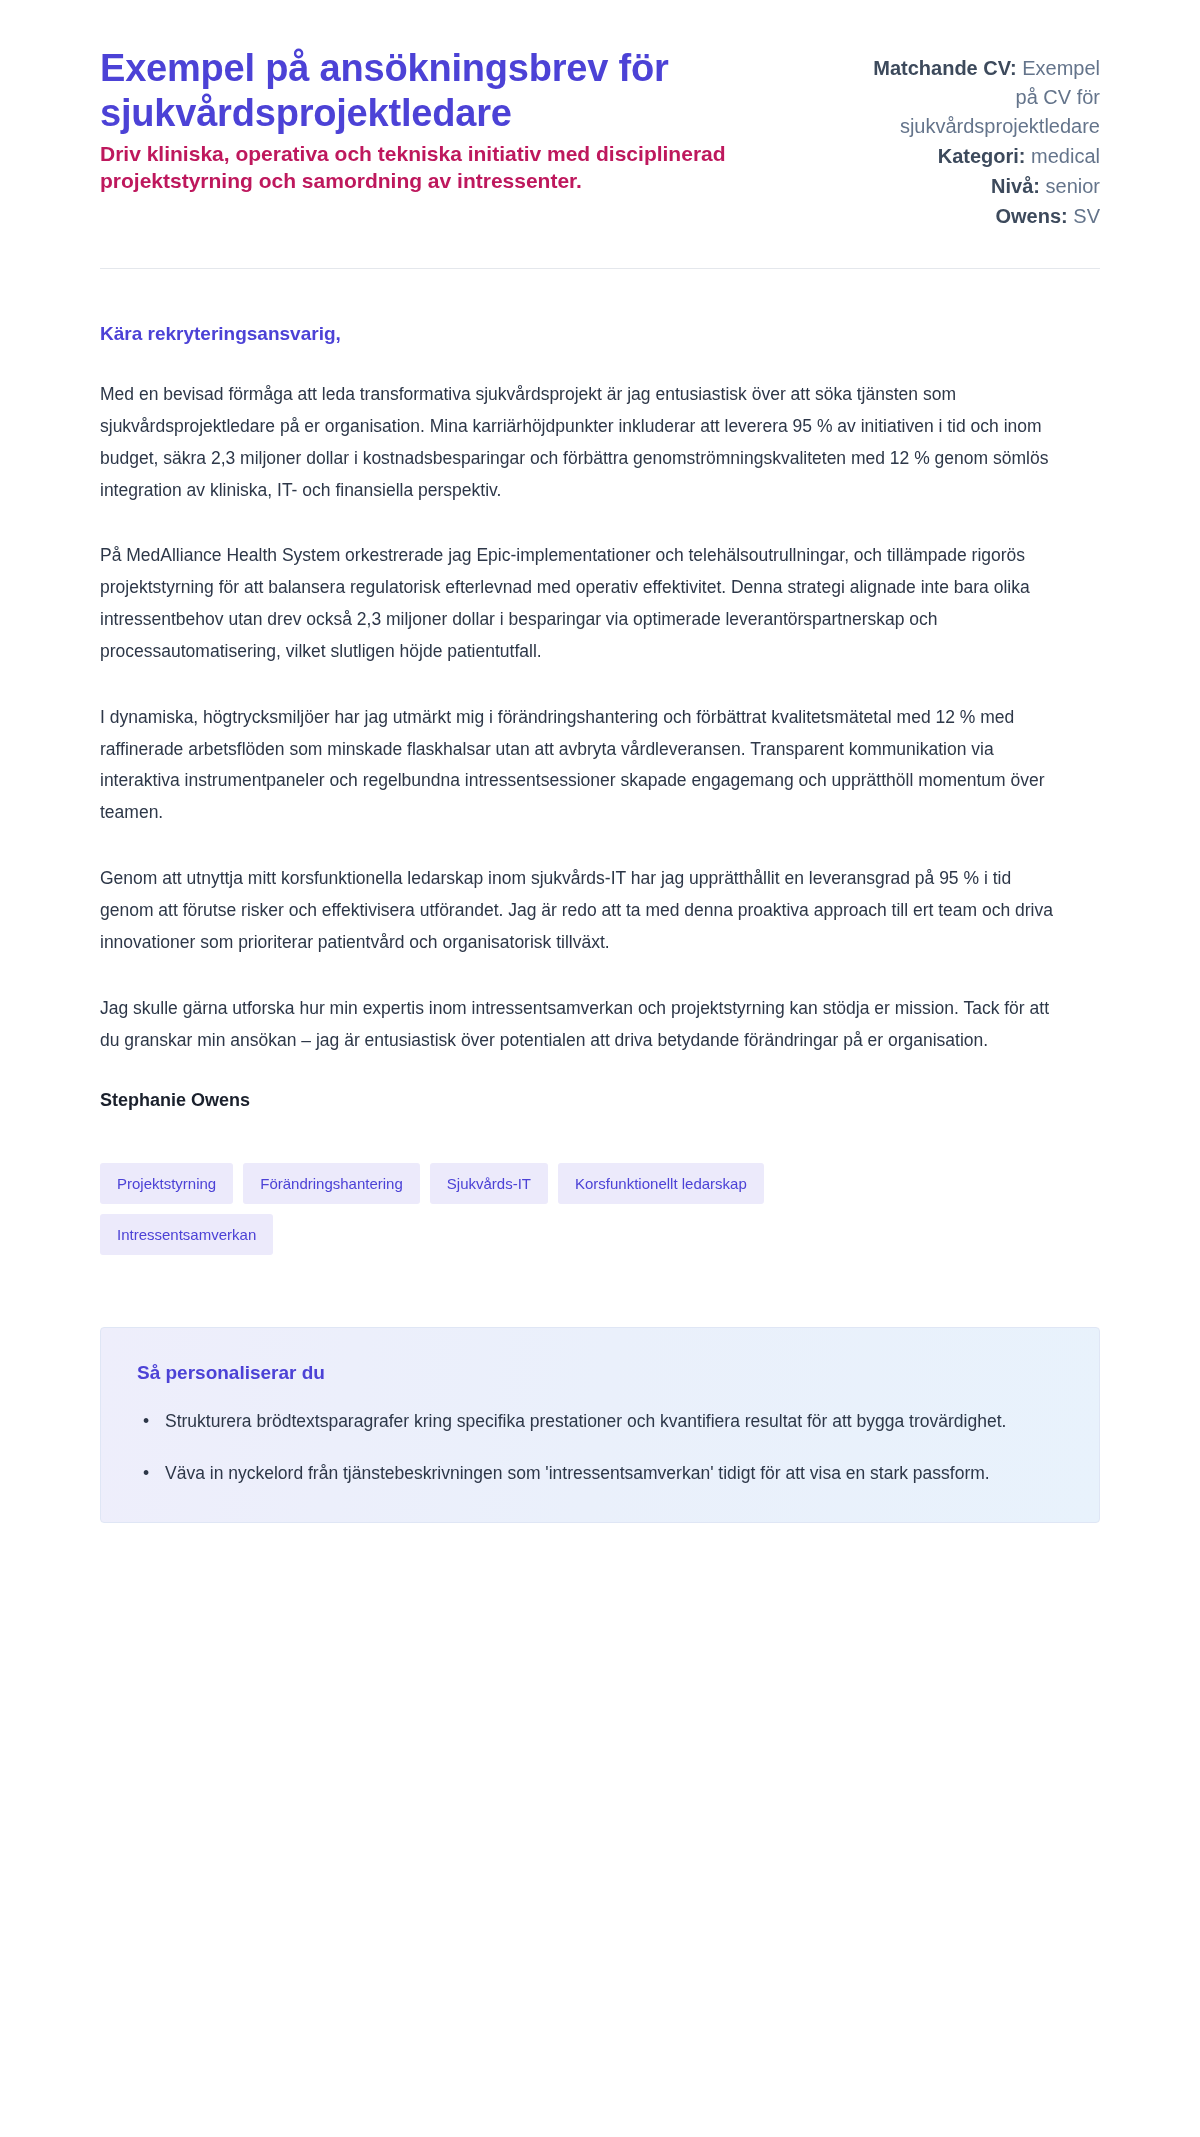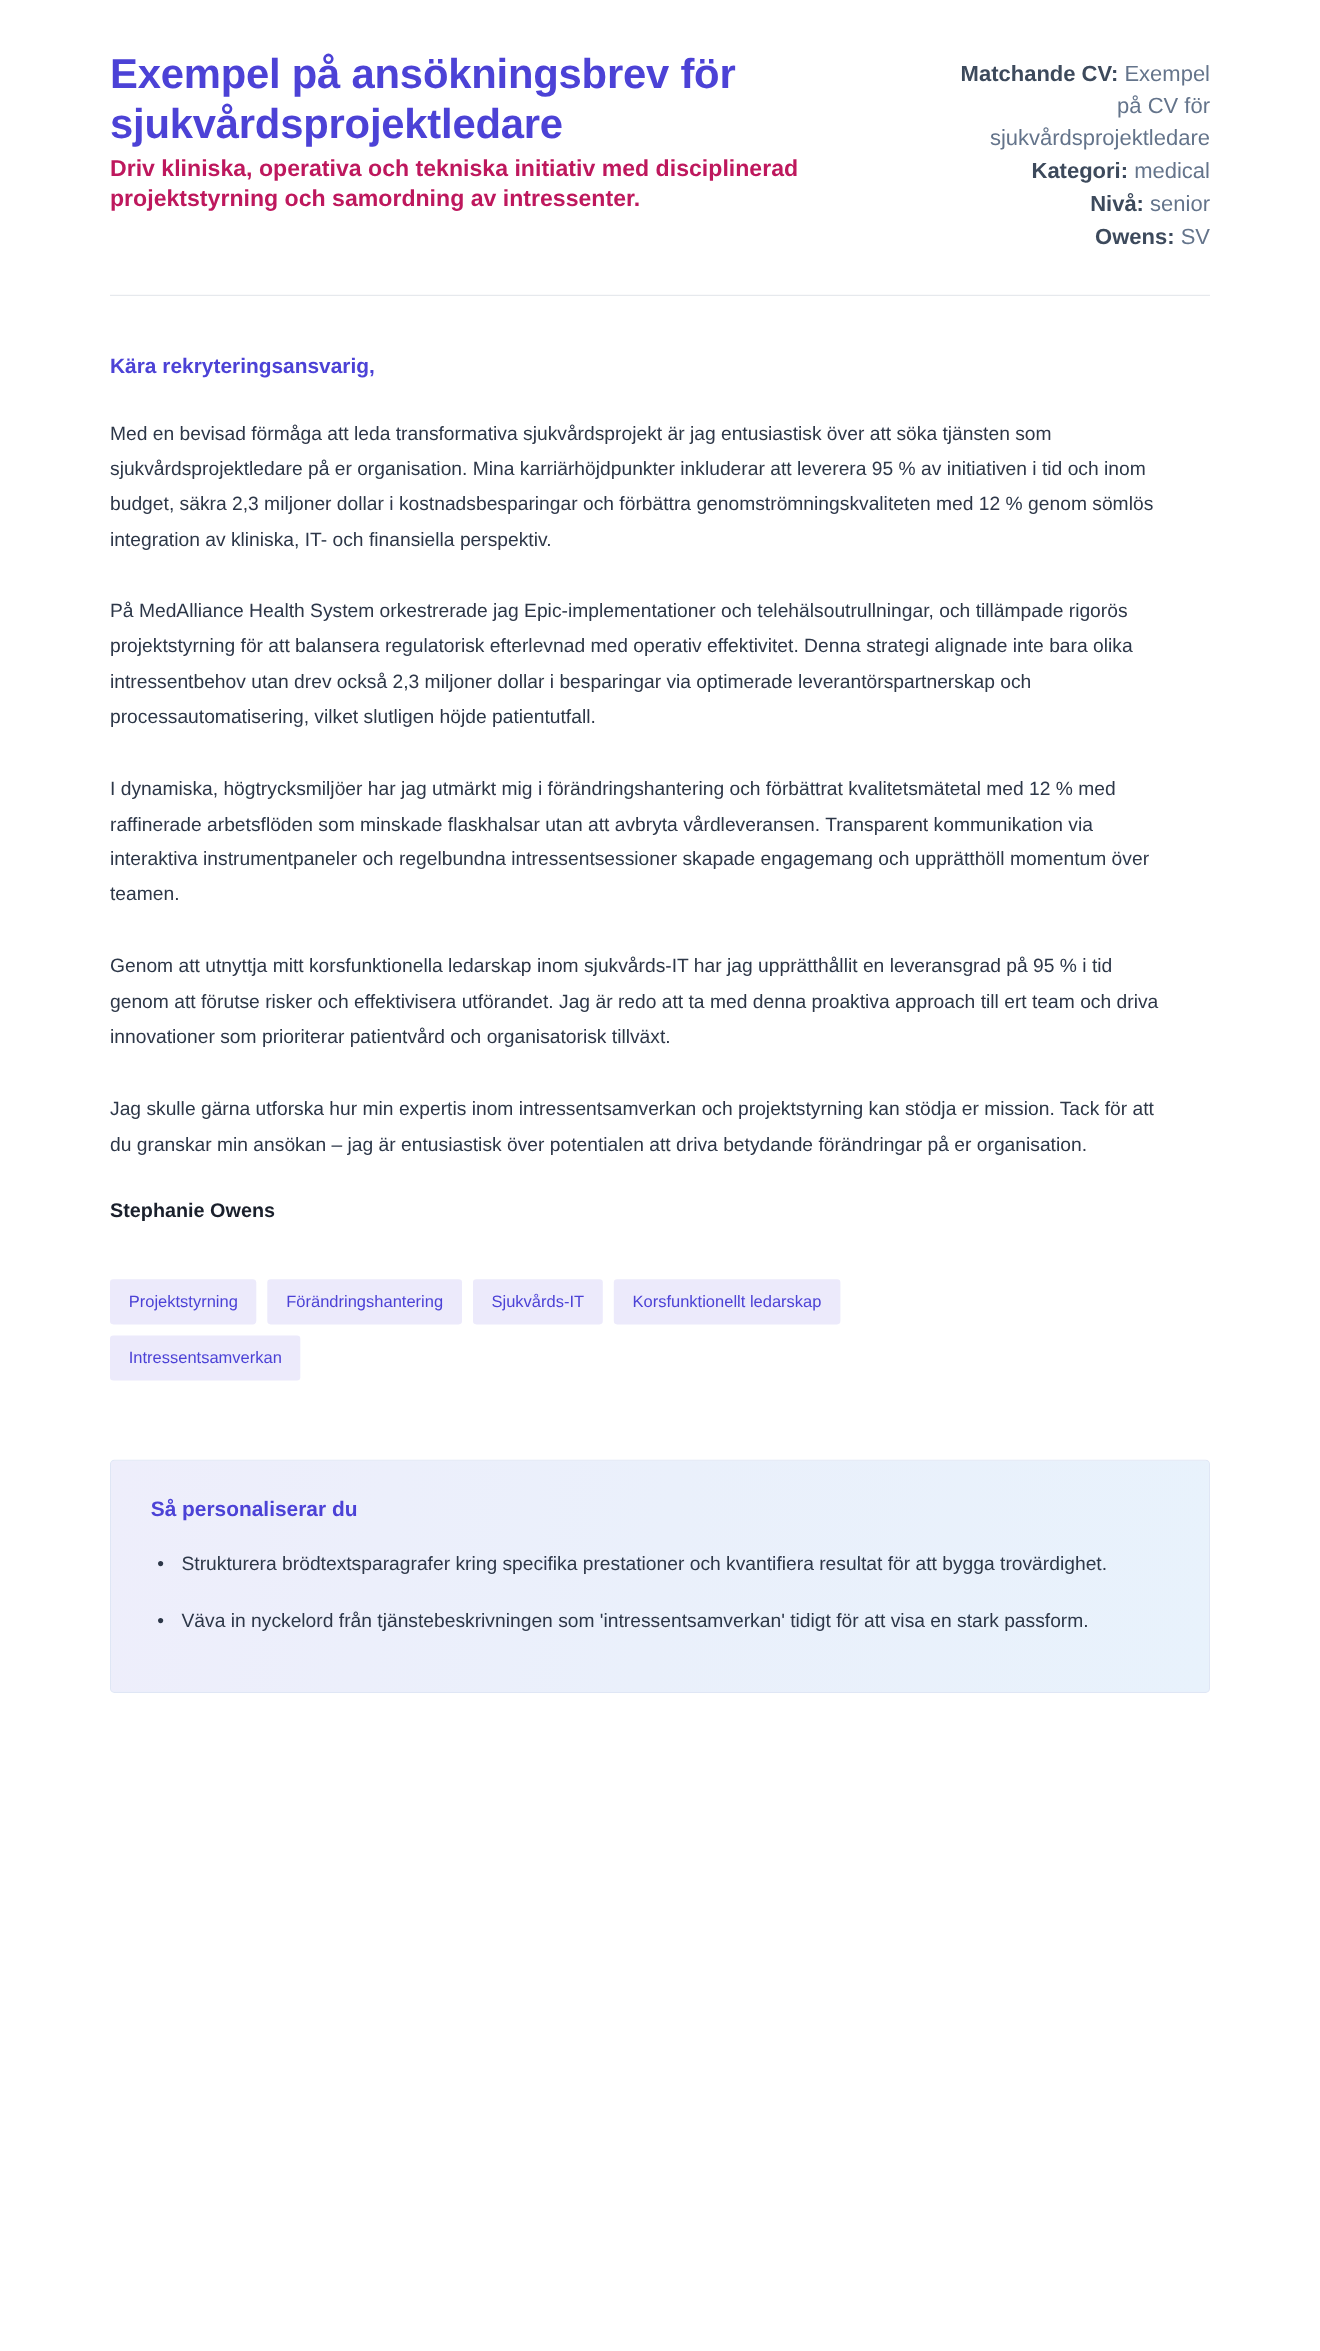--- a/index.html
+++ b/index.html
@@ -122,21 +122,21 @@
     white-space: nowrap;
   }
 
   
   .callout {
     margin-top: 72px;
     margin-bottom: 60px;
     background: linear-gradient(100deg, #eeeefb 0%, #eaf0fb 50%, #e8f2fc 100%);
     border: 1px solid #dfe6f5;
     border-radius: 4px;
-    padding: 34px 36px 48px 36px;
+    padding: 34px 36px 32px 36px;
   }
   .callout-title {
     font-size: 19px;
     font-weight: 700;
     color: #4c42d6;
     margin: 0 0 22px 0;
   }
   .callout-list {
     margin: 0;
     padding-left: 24px;

